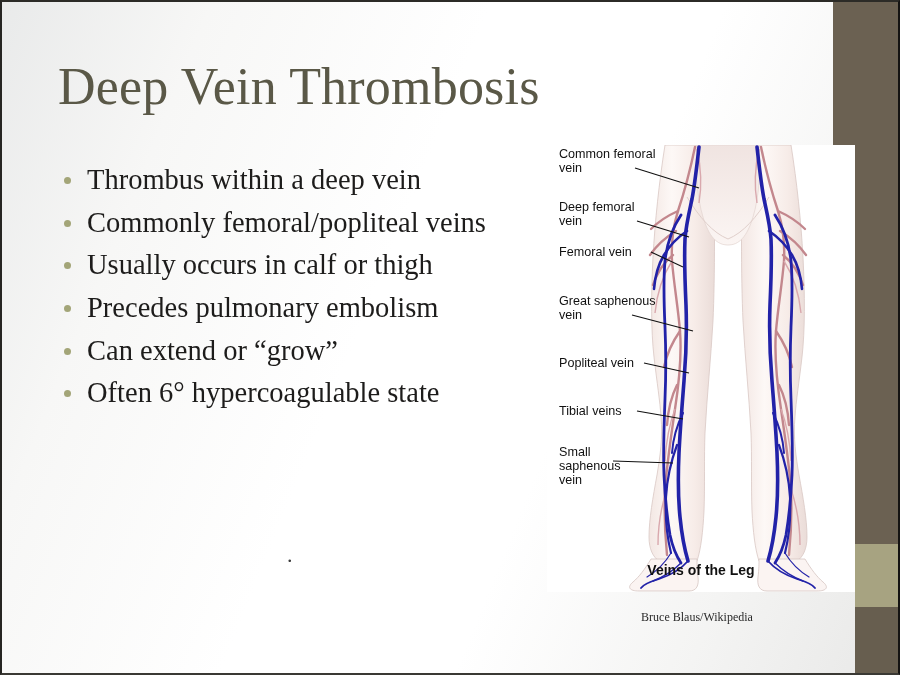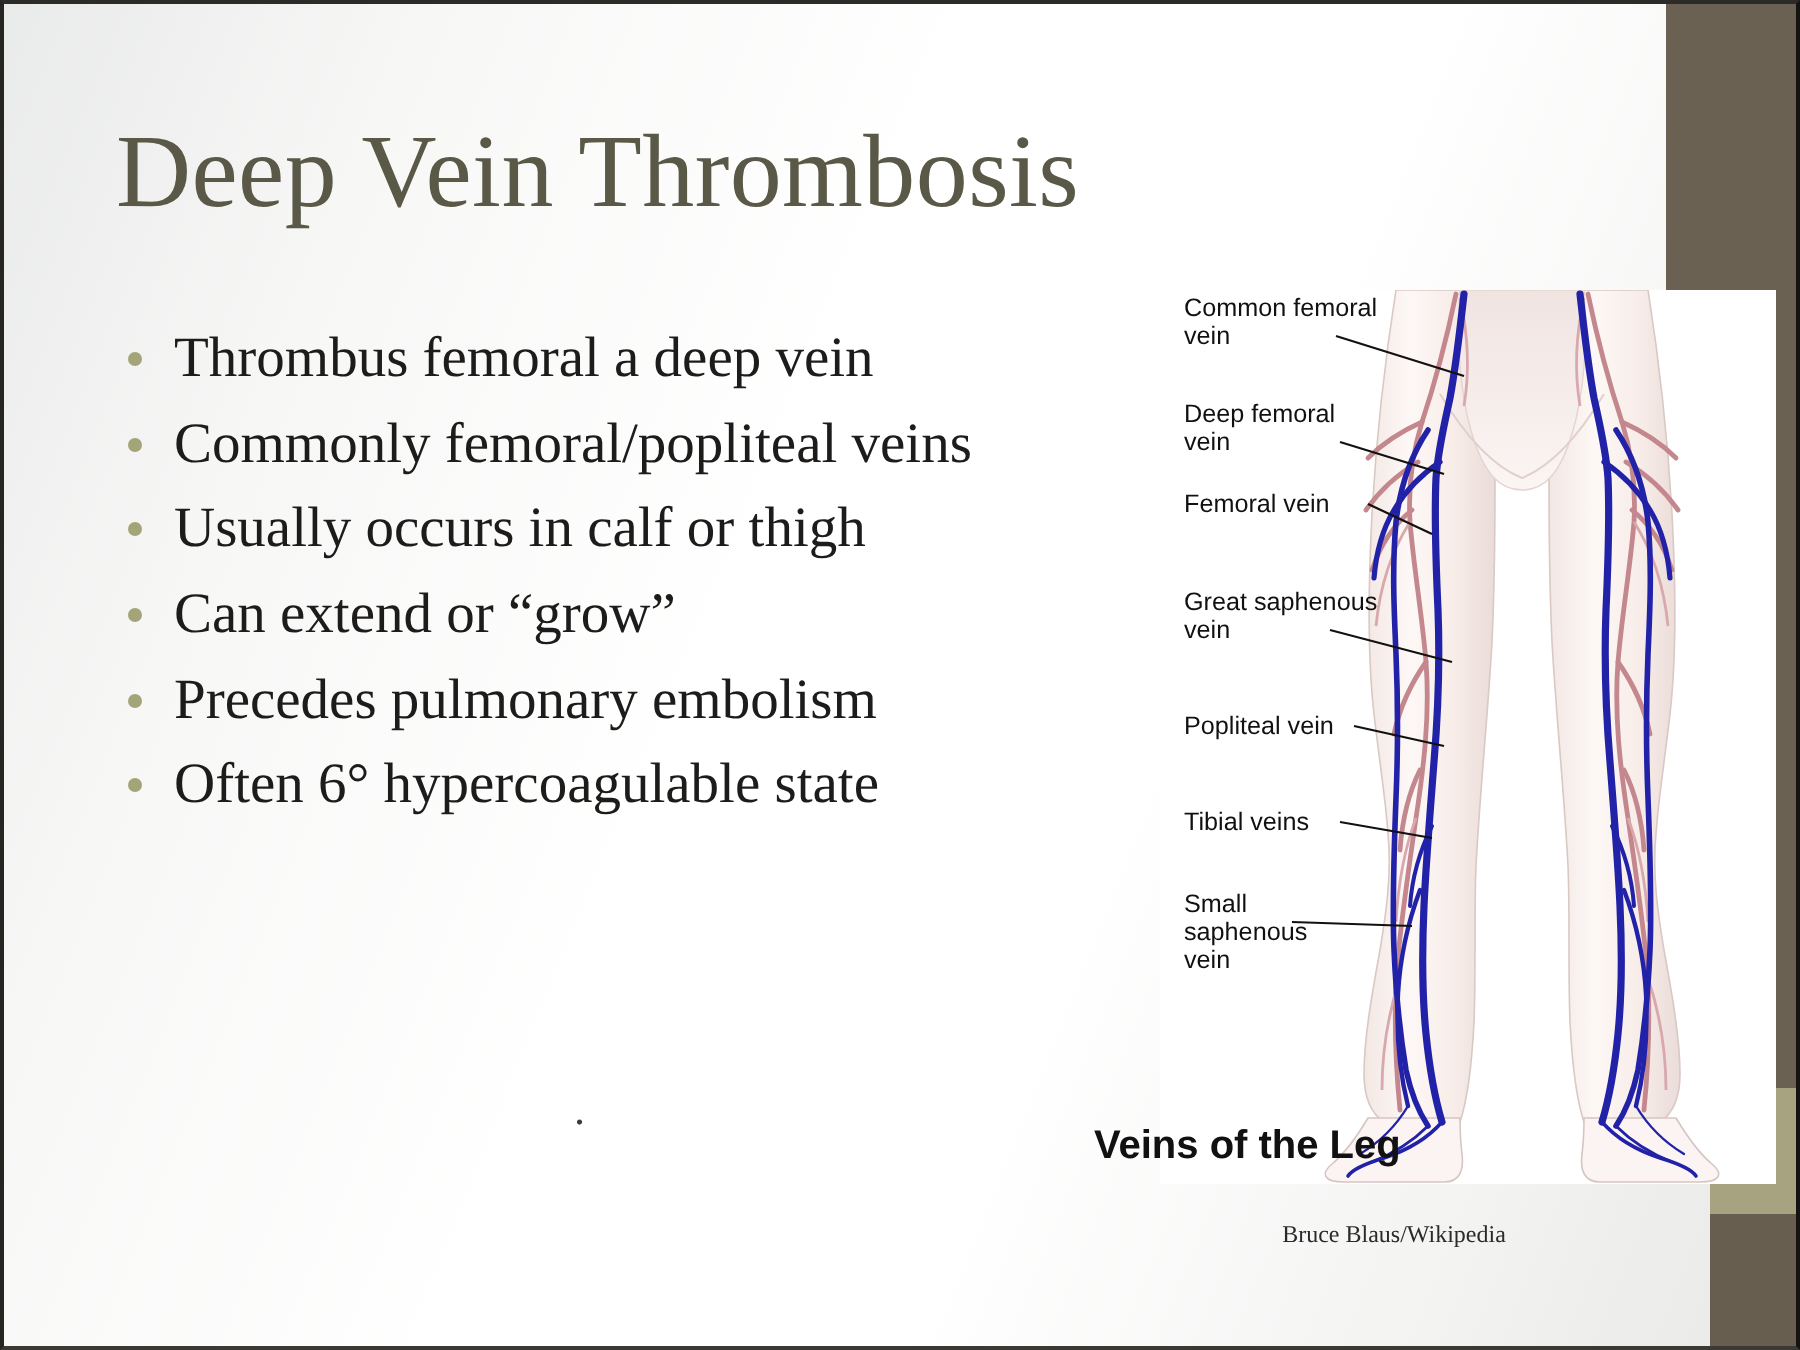--- a/index.html
+++ b/index.html
@@ -65,31 +65,31 @@
     color: #1d1c1b; white-space: nowrap;
   }
 
   .stray-dot {
     position: absolute; left: 285px; top: 542px;
     font-size: 22px; color: #3c3c3c; line-height: 1;
   }
 
   
   .figure-card {
-    position: absolute; left: 578px; top: 143px;
+    position: absolute; left: 545px; top: 143px;
     width: 308px; height: 447px;
     background: #ffffff;
   }
   .figure-svg { position: absolute; left: 0; top: 0; }
 
   .fig-caption {
     position: absolute; left: 545px; top: 560px;
-    width: 308px; 
+    width: 308px; text-align: center;
     font-family: "Liberation Sans", sans-serif;
-    font-weight: bold; font-size: 20px; color: #111;
+    font-weight: bold; font-size: 14px; color: #111;
   }
   .fig-credit {
     position: absolute; left: 545px; top: 608px;
     width: 300px; text-align: center;
     font-size: 12px; color: #2a2a2a;
   }
 </style>
 </head>
 <body>
 
@@ -98,37 +98,37 @@
   <div class="bar-brown-top"></div>
   <div class="bar-brown-mid"></div>
   <div class="bar-khaki"></div>
   <div class="bar-brown-bot"></div>
 
   <div class="title">Deep Vein Thrombosis</div>
 
   <div class="bullets">
     <div class="bullet-row">
       <span class="bullet-dot"></span>
-      <span class="bullet-text">Thrombus femoral a deep vein</span>
+      <span class="bullet-text">Thrombus within a deep vein</span>
     </div>
     <div class="bullet-row">
       <span class="bullet-dot"></span>
       <span class="bullet-text">Commonly femoral/popliteal veins</span>
     </div>
     <div class="bullet-row">
       <span class="bullet-dot"></span>
       <span class="bullet-text">Usually occurs in calf or thigh</span>
     </div>
     <div class="bullet-row">
       <span class="bullet-dot"></span>
+      <span class="bullet-text">Precedes pulmonary embolism</span>
+    </div>
+    <div class="bullet-row">
+      <span class="bullet-dot"></span>
       <span class="bullet-text">Can extend or “grow”</span>
-    </div>
-    <div class="bullet-row">
-      <span class="bullet-dot"></span>
-      <span class="bullet-text">Precedes pulmonary embolism</span>
     </div>
     <div class="bullet-row">
       <span class="bullet-dot"></span>
       <span class="bullet-text">Often 6° hypercoagulable state</span>
     </div>
   </div>
 
   <div class="stray-dot">.</div>
 
   <div class="figure-card">

